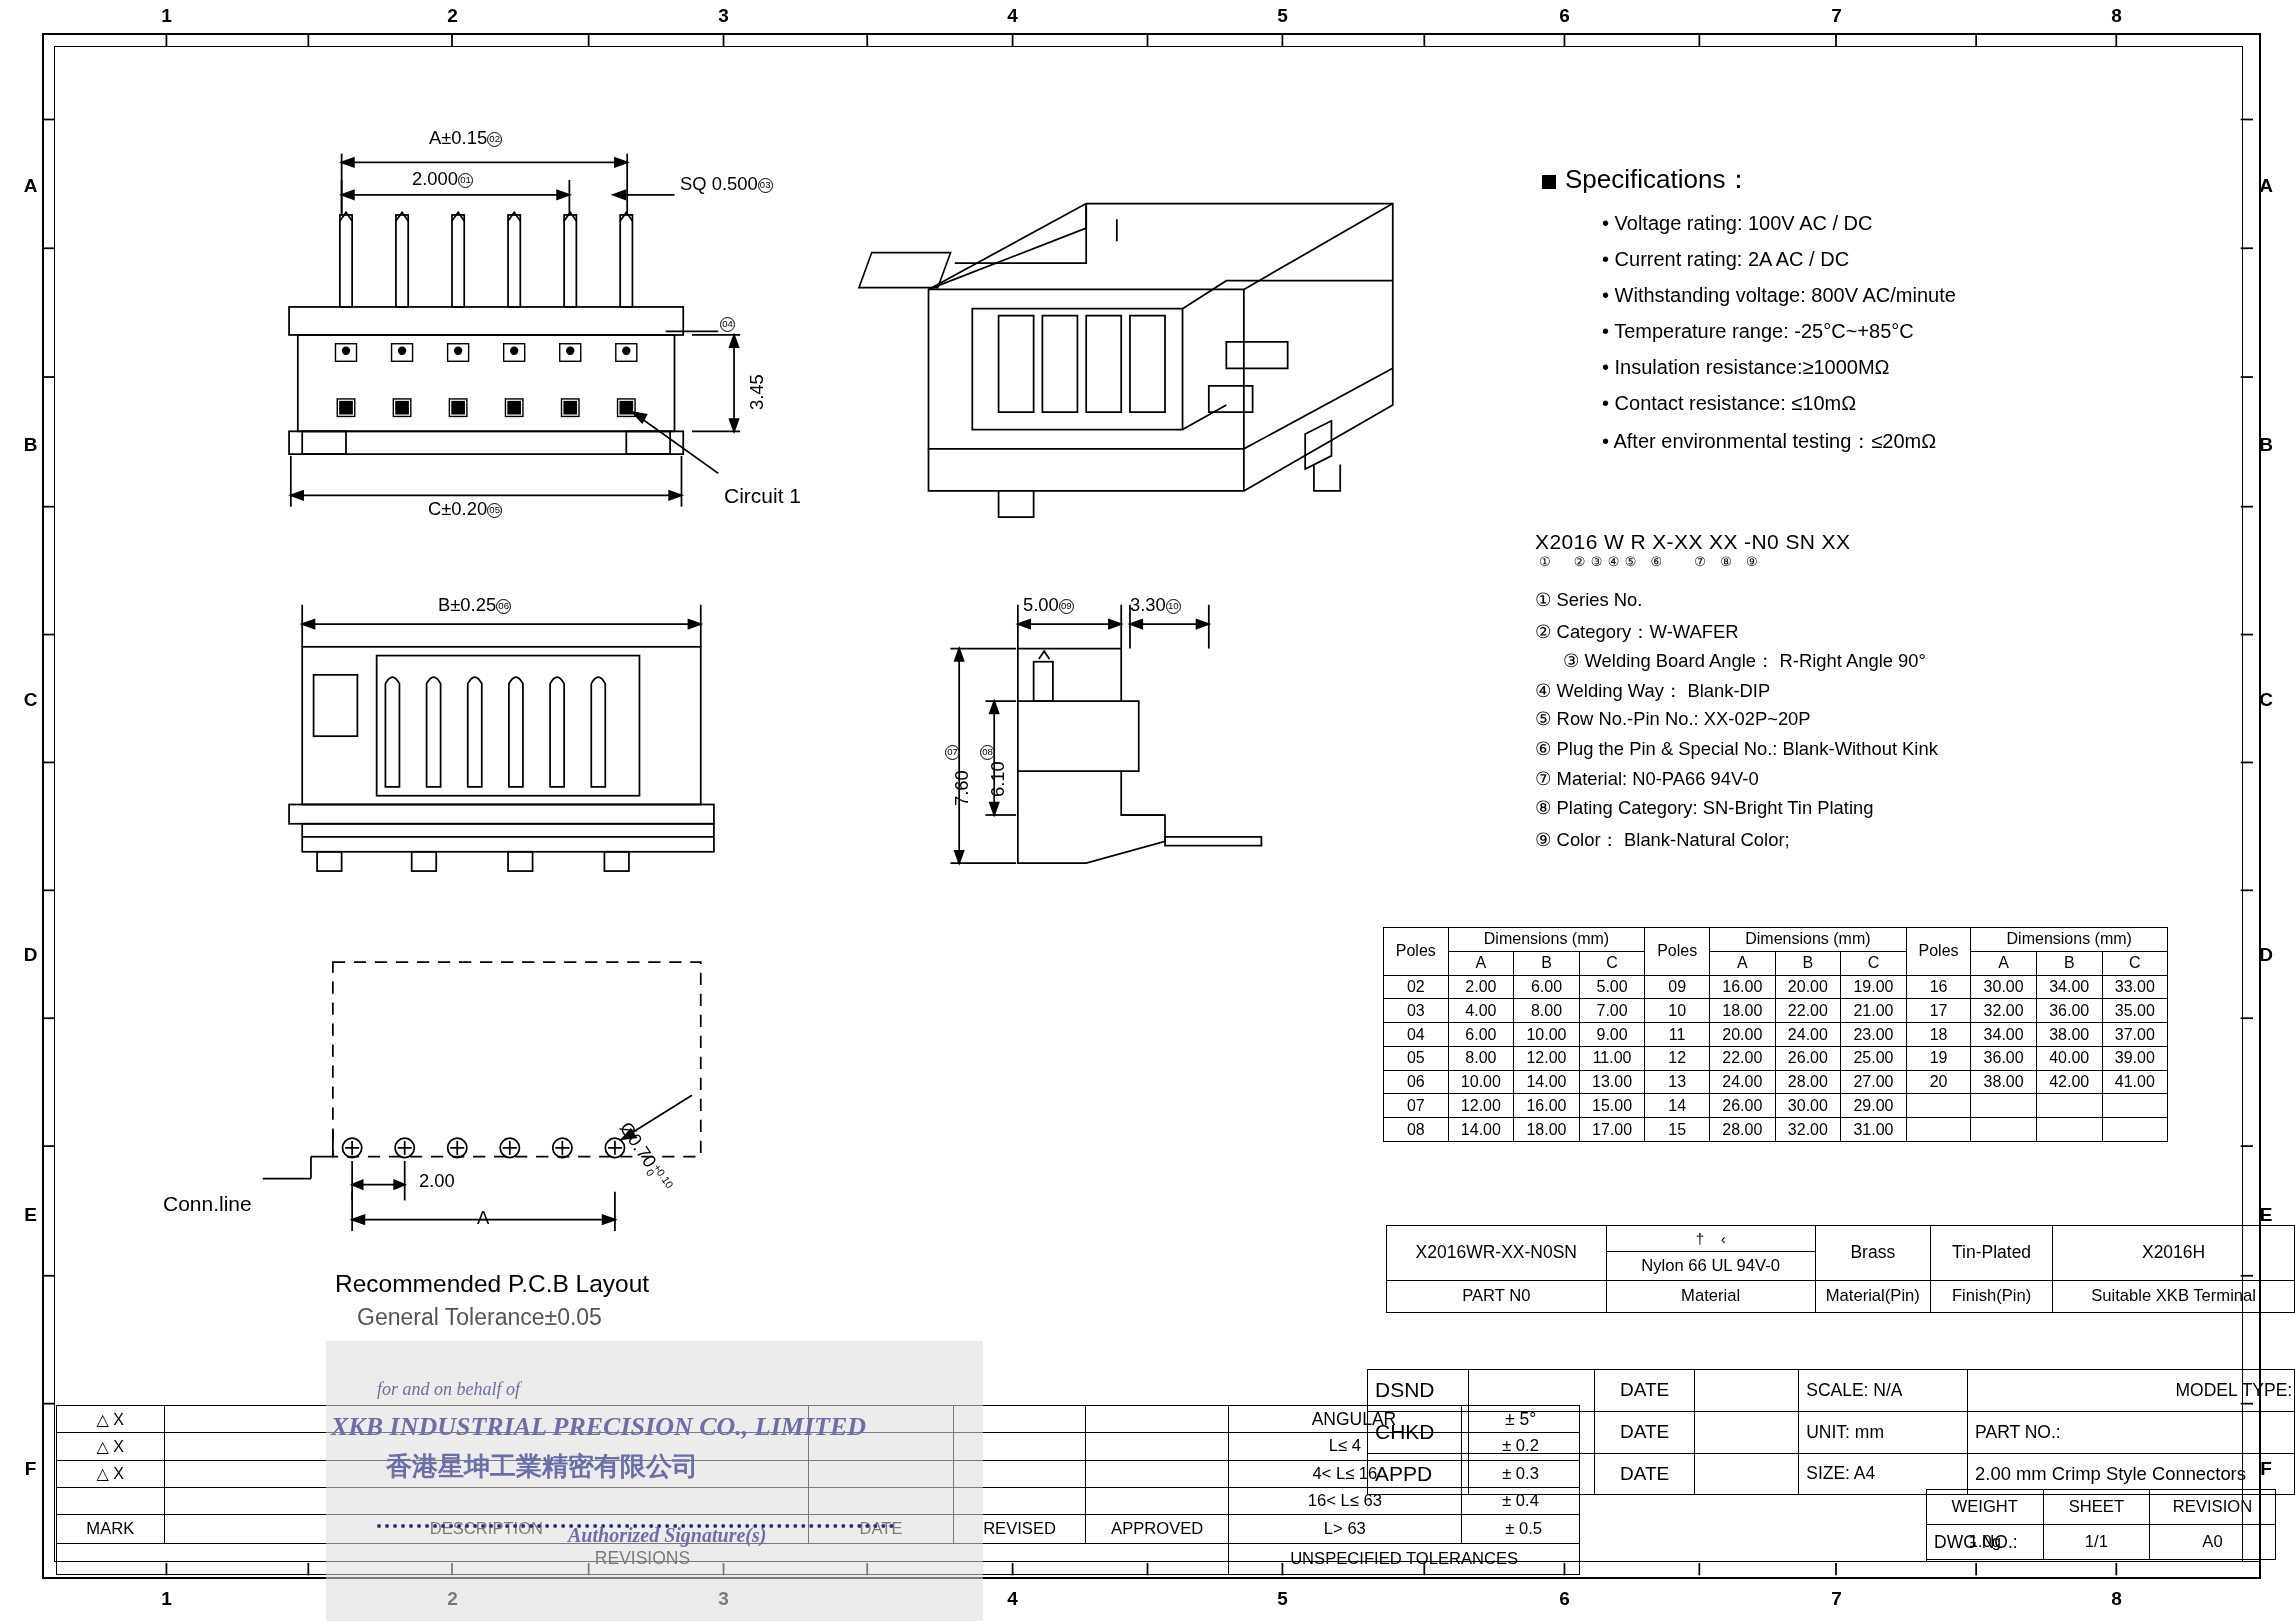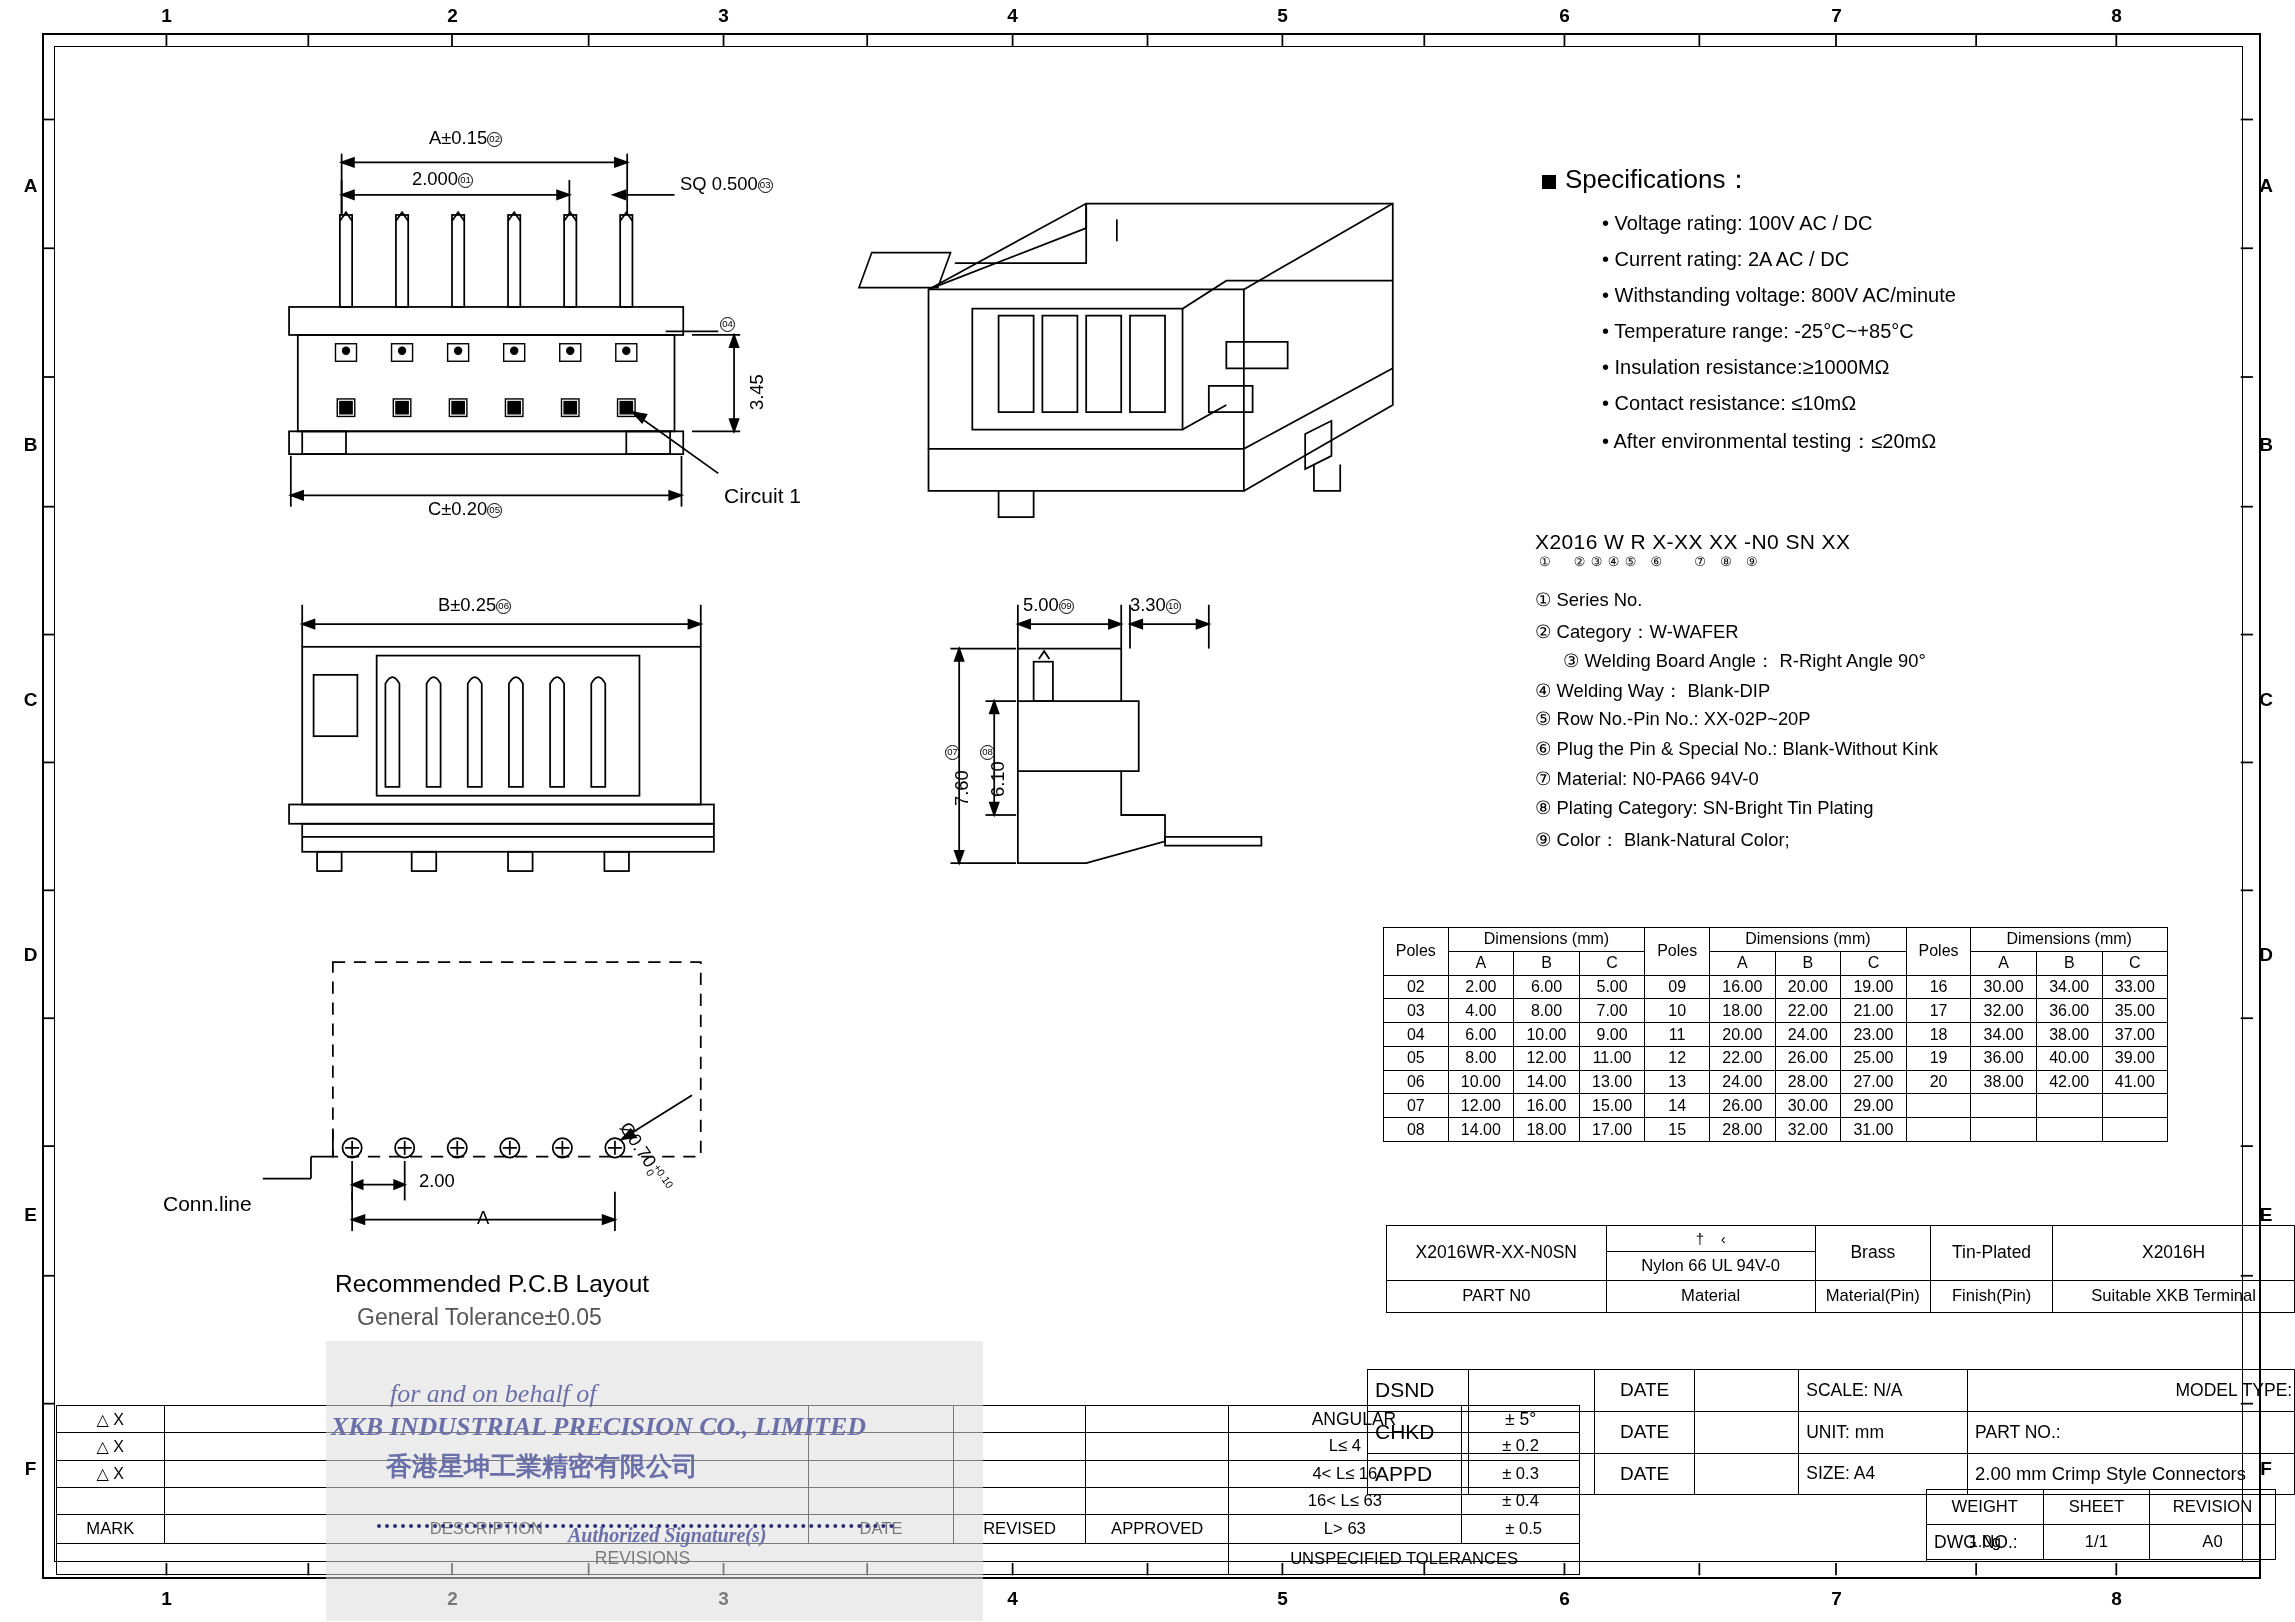--- a/index.html
+++ b/index.html
@@ -658,20 +658,20 @@
       <td style="font-size:16.6px;padding-left:8px;">± 0.5</td>
     </tr>
     <tr>
       <td colspan="5" style="height:28px;font-size:17.5px;margin-top:32px;">REVISIONS</td>
       <td colspan="2" style="font-size:16.6px;">UNSPECIFIED  TOLERANCES</td>
     </tr>
   </tbody>
     </table>
 
   <div class="stampbox" style="left:326px;top:1341px;width:657px;height:280px;"></div>
-  <div class="stamp-txt" style="left:390px;top:1379px;font-size:26px;">for and on behalf of</div>
+  <div class="stamp-txt" style="left:377px;top:1379px;font-size:18px;">for and on behalf of</div>
   <div class="stamp-txt" style="left:331px;top:1412px;font-size:26px;font-weight:bold;">XKB INDUSTRIAL PRECISION CO., LIMITED</div>
   <div class="stamp-txt" style="left:386px;top:1449px;font-size:26px;font-style:normal;font-weight:bold;">香港星坤工業精密有限公司</div>
   <div style="position:absolute;left:377px;top:1519px;width:517px;height:5.3px;border-bottom:4.4px dotted #2b2f7a;"></div>
   <div class="stamp-txt" style="left:568px;top:1524px;font-size:20px;font-weight:bold;">Authorized  Signature(s)</div>
 
 </div>
 
 
 </body></html>

